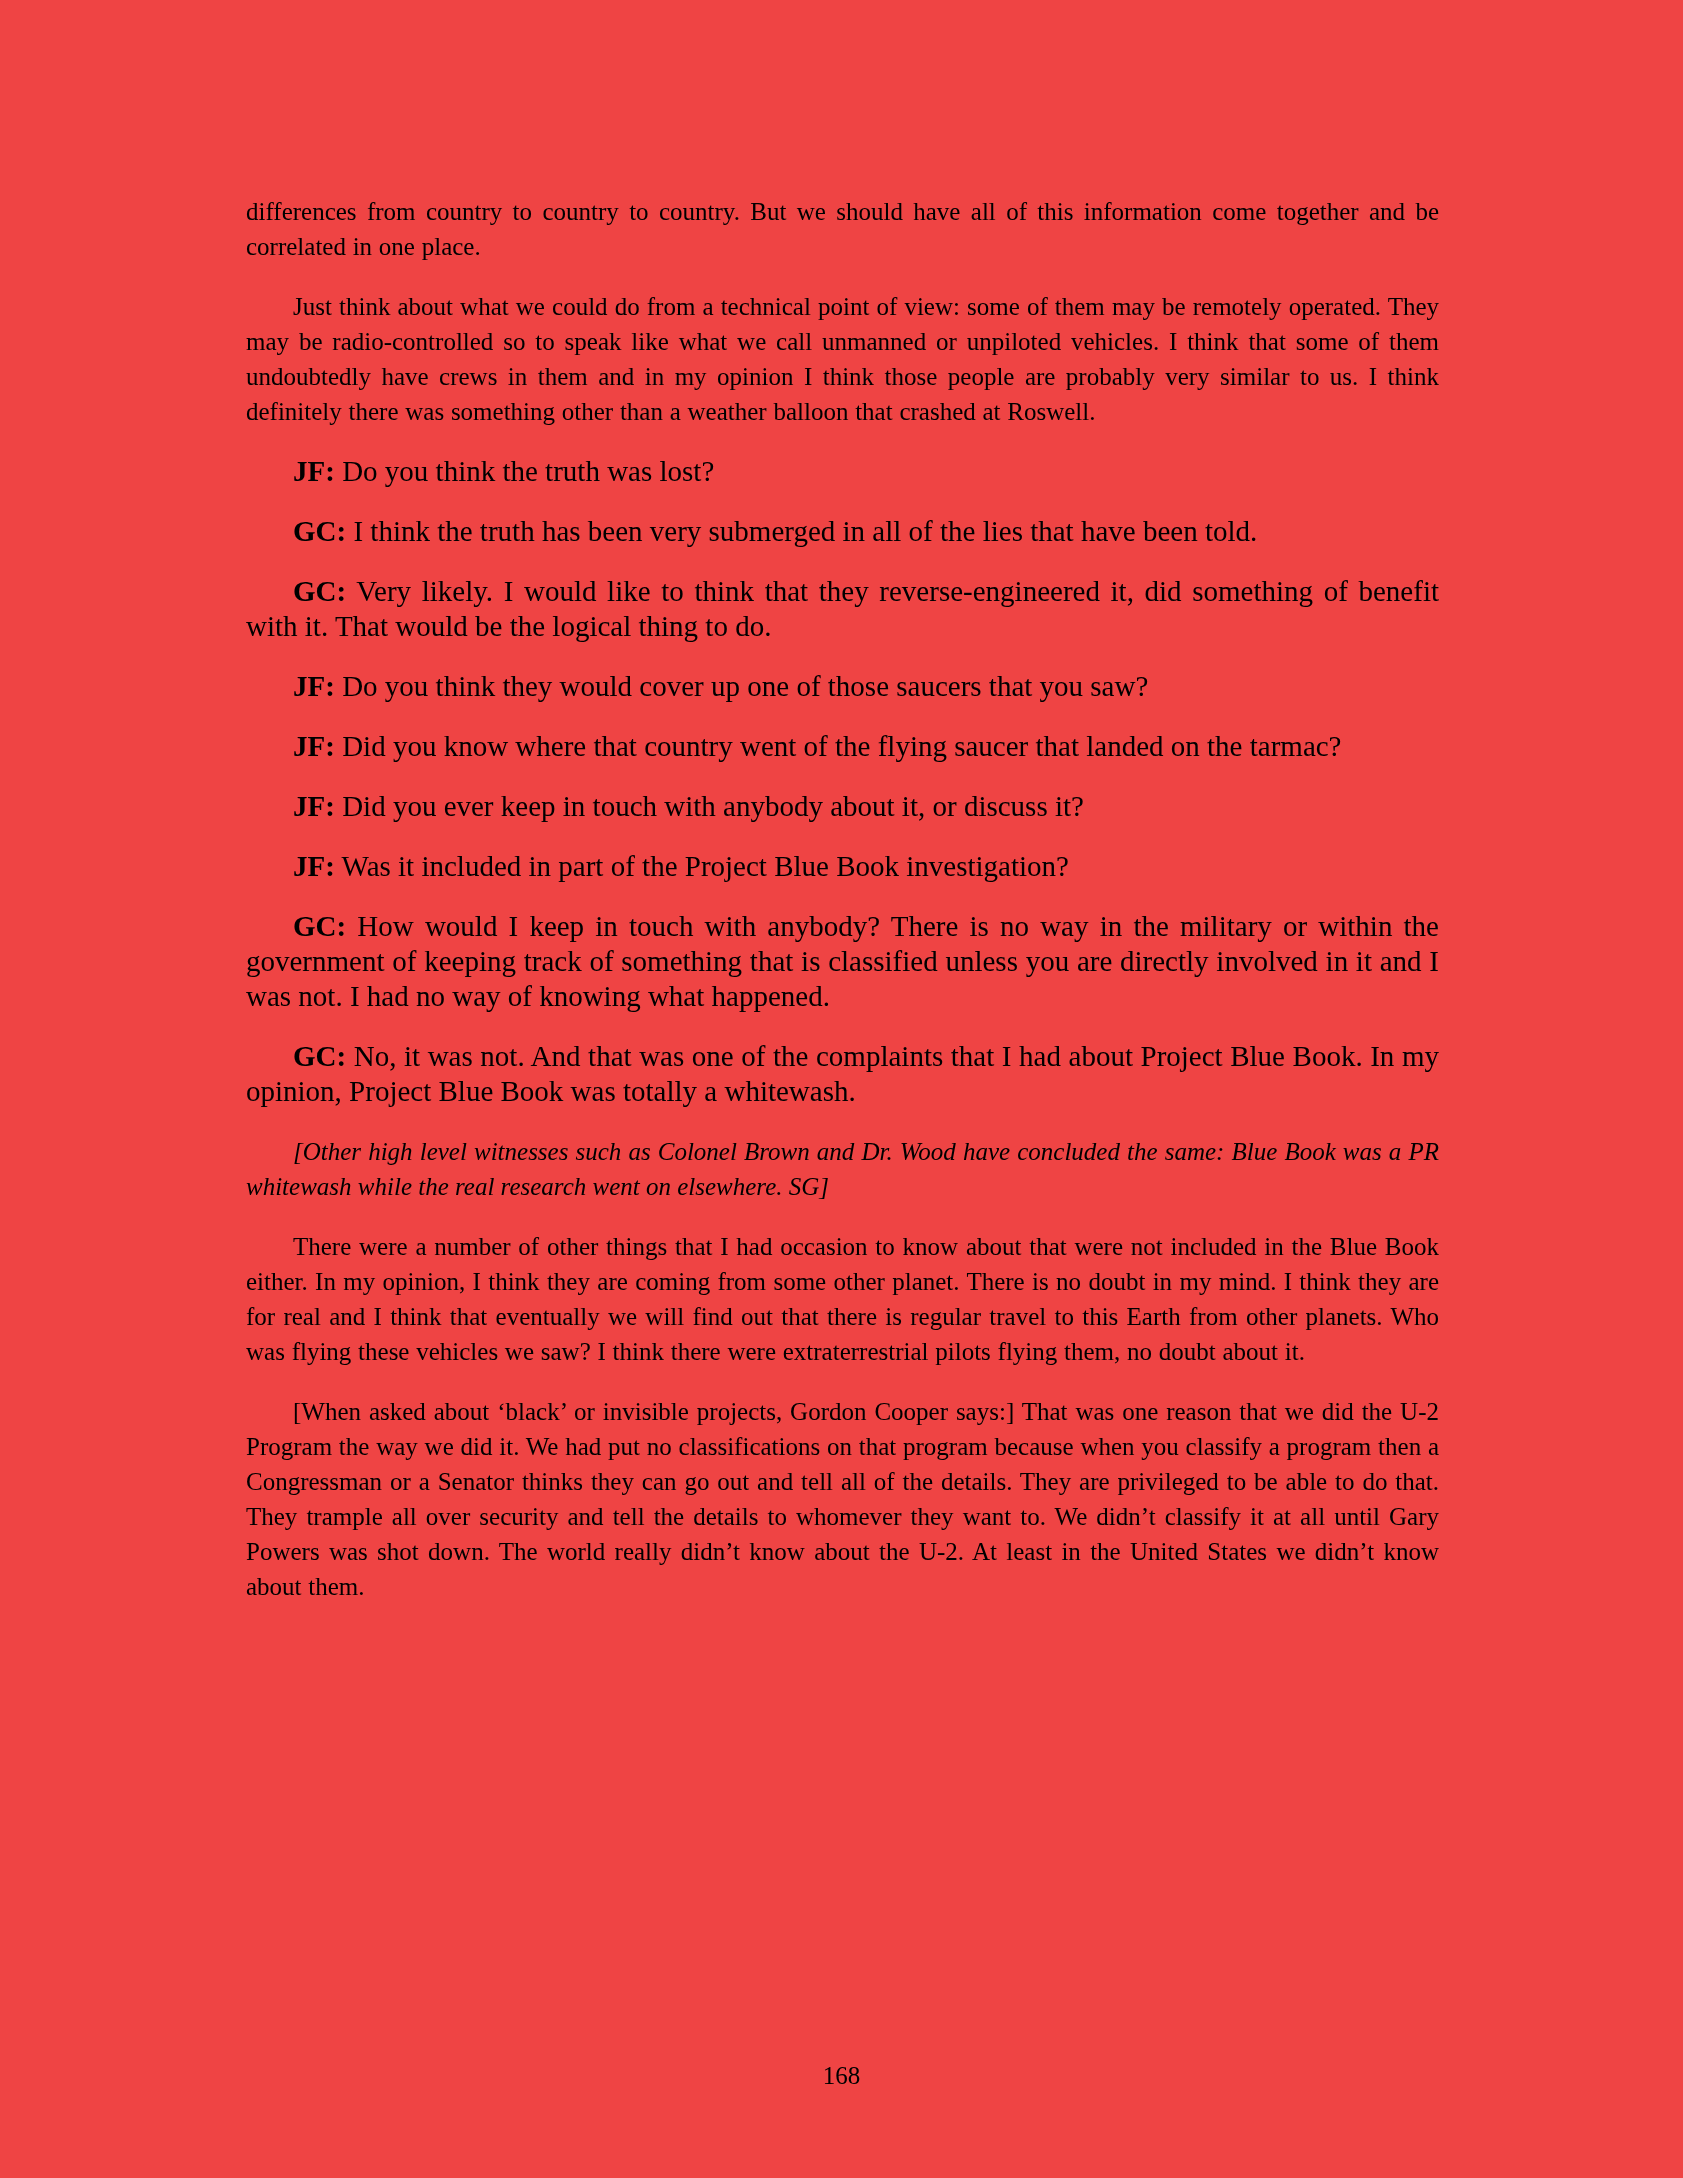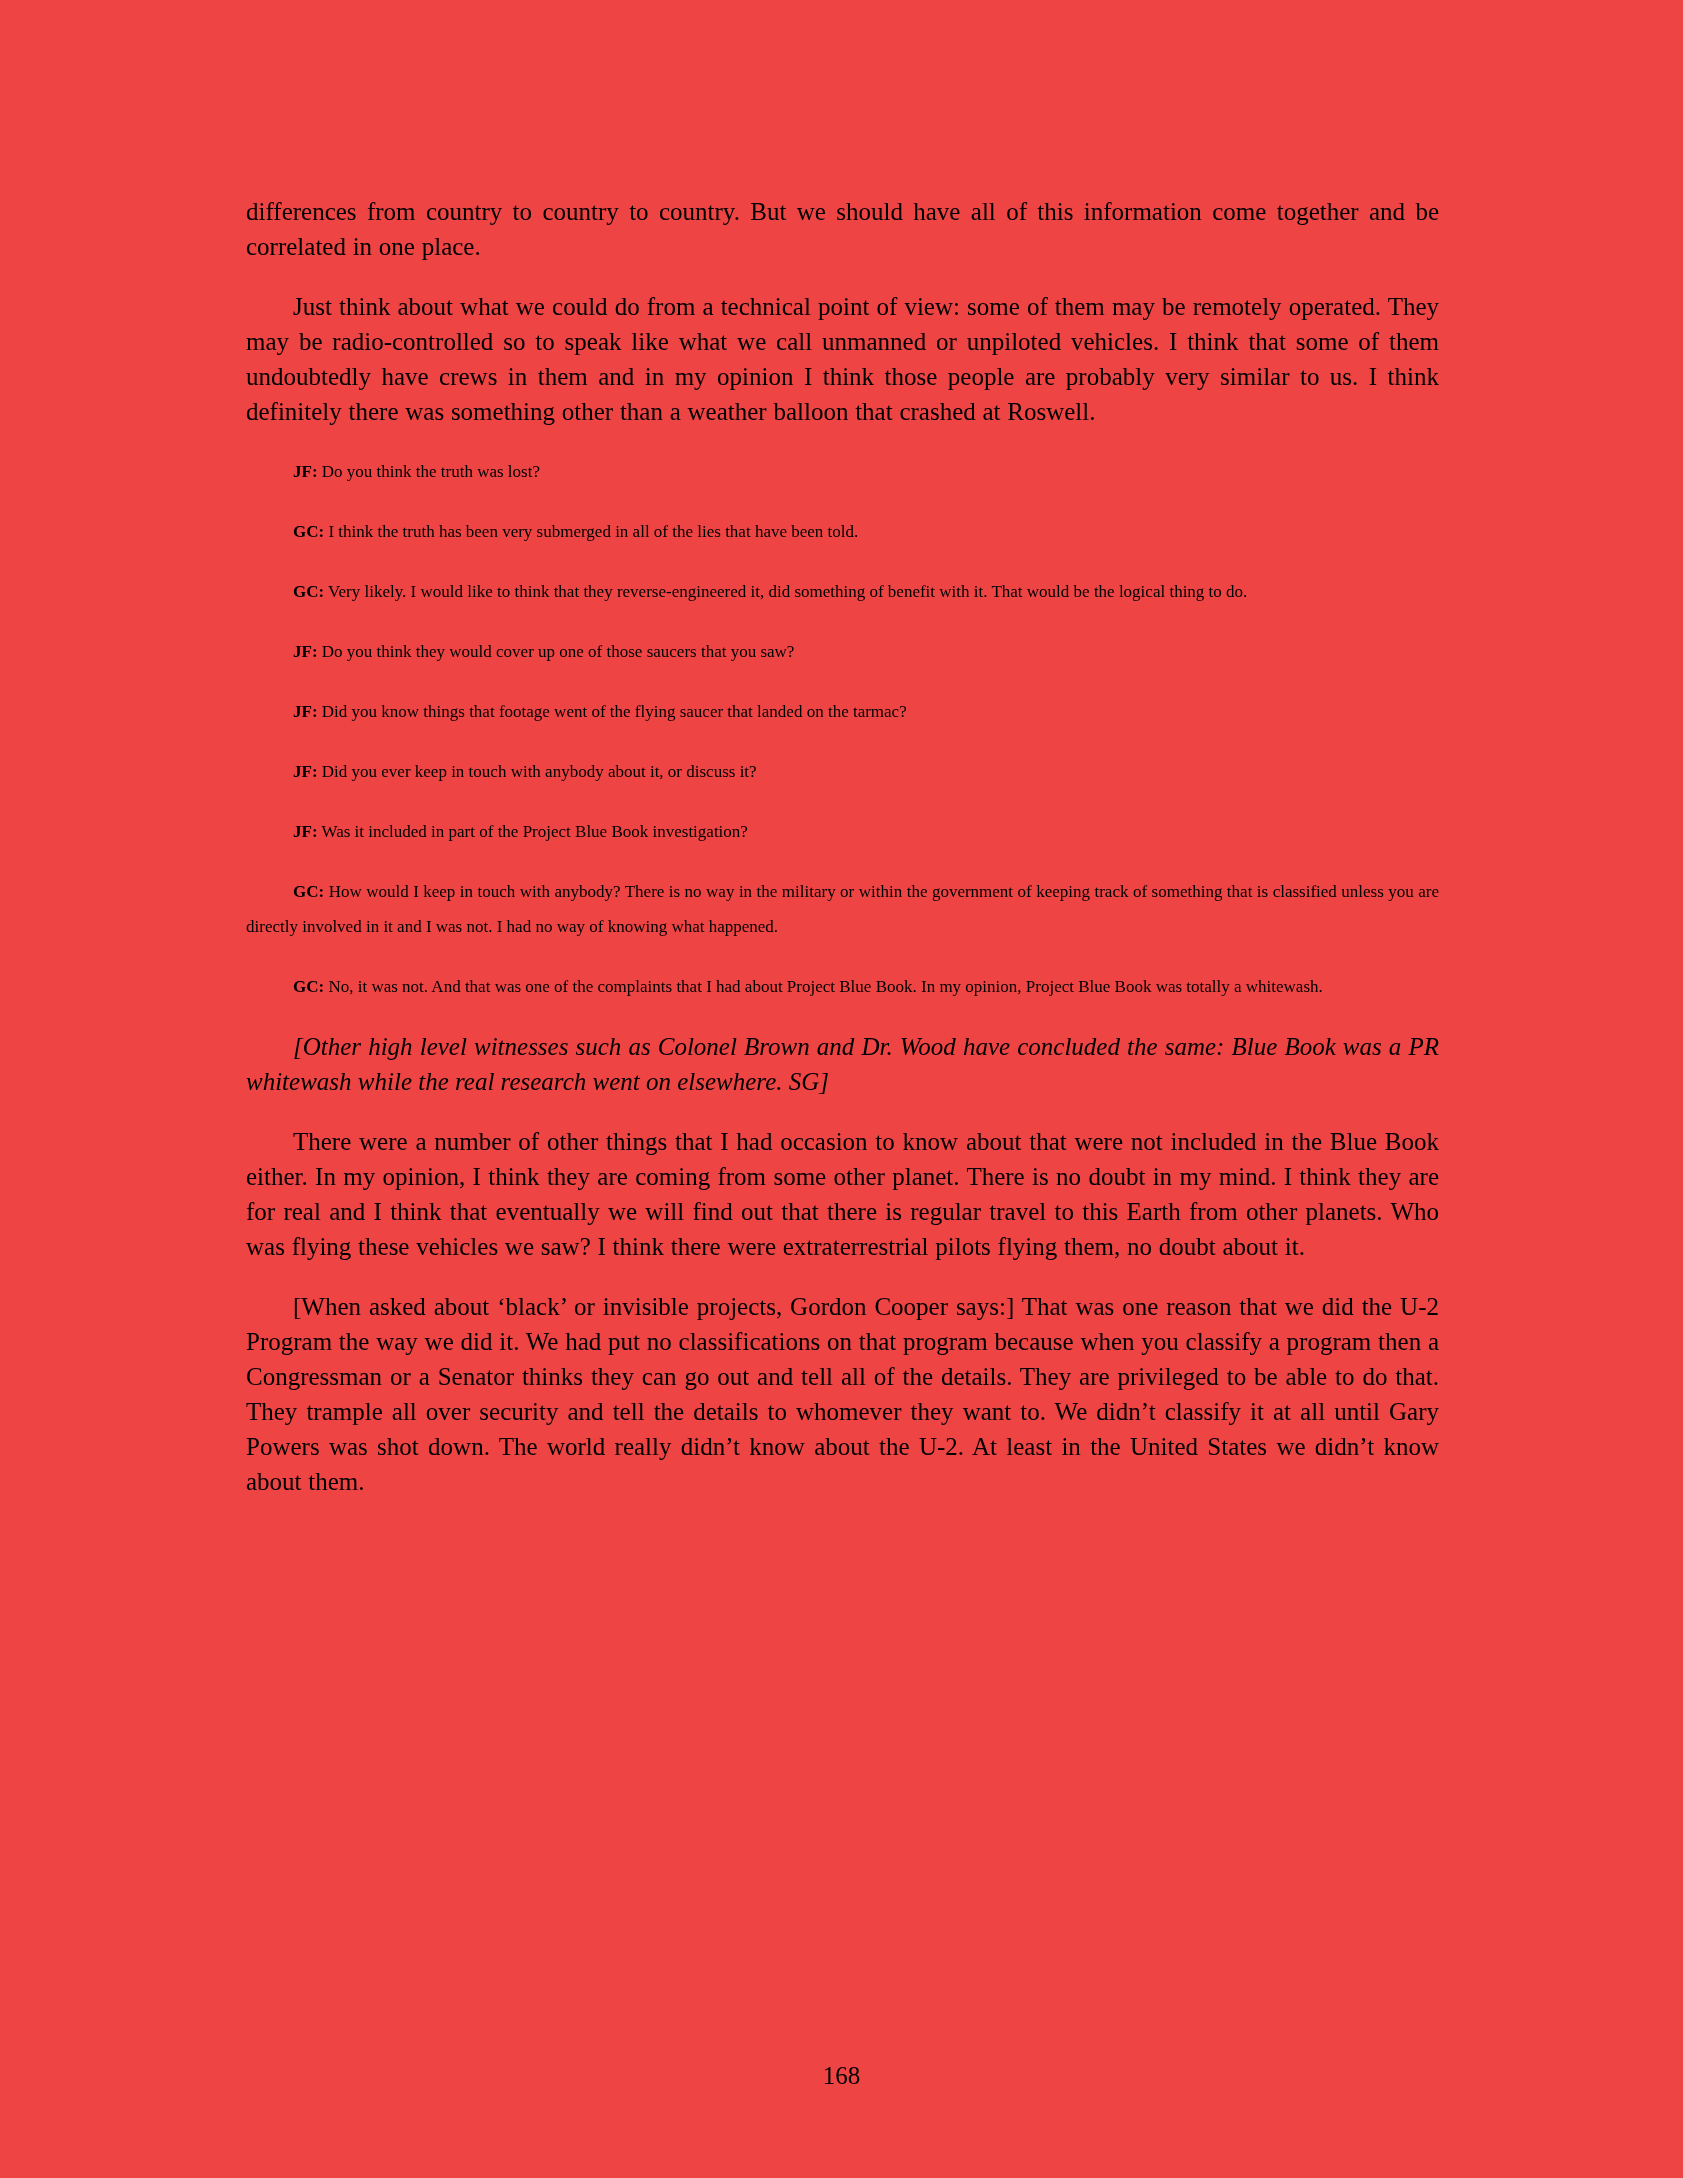--- a/index.html
+++ b/index.html
@@ -42,21 +42,21 @@
     text-indent: 47px;
   }
 
   
   .para.noindent {
     text-indent: 0;
   }
 
   
   .qa {
-    font-size: 17px;
+    font-size: 29px;
     line-height: 35px;
     text-align: justify;
     text-justify: inter-word;
     margin: 0 0 25px 0;
     text-indent: 47px;
   }
 
   .speaker {
     font-weight: bold;
   }
@@ -101,21 +101,21 @@
     <p class="para indent">Just think about what we could do from a technical point of view: some of them may be remotely operated.  They may be radio-controlled so to speak like what we call unmanned or unpiloted vehicles.  I think that some of them undoubtedly have crews in them and in my opinion I think those people are probably very similar to us.  I think definitely there was something other than a weather balloon that crashed at Roswell.</p>
 
     <p class="qa"><span class="speaker">JF:</span><span> Do you think the truth was lost?</span></p>
 
     <p class="qa"><span class="speaker">GC:</span><span> I think the truth has been very submerged in all of the lies that have been told.</span></p>
 
     <p class="qa"><span class="speaker">GC:</span><span>  Very likely.  I would like to think that they reverse-engineered it, did something of benefit with it.  That would be the logical thing to do.</span></p>
 
     <p class="qa"><span class="speaker">JF:</span><span> Do you think they would cover up one of those saucers that you saw?</span></p>
 
-    <p class="qa"><span class="speaker">JF:</span><span> Did you know things that footage went of the flying saucer that landed on the tarmac?</span></p>
+    <p class="qa"><span class="speaker">JF:</span><span> Did you know where that country went of the flying saucer that landed on the tarmac?</span></p>
 
 
     <p class="qa"><span class="speaker">JF:</span><span> Did you ever keep in touch with anybody about it, or discuss it?</span></p>
 
     <p class="qa"><span class="speaker">JF:</span><span> Was it included in part of the Project Blue Book investigation?</span></p>
 
     <p class="qa"><span class="speaker">GC:</span><span> How would I keep in touch with anybody?  There is no way in the military or within the government of keeping track of something that is classified unless you are directly involved in it and I was not.  I had no way of knowing what happened.</span></p>
 
     <p class="qa"><span class="speaker">GC:</span><span> No, it was not.  And that was one of the complaints that I had about Project Blue Book.  In my opinion, Project Blue Book was totally a whitewash.</span></p>
 

